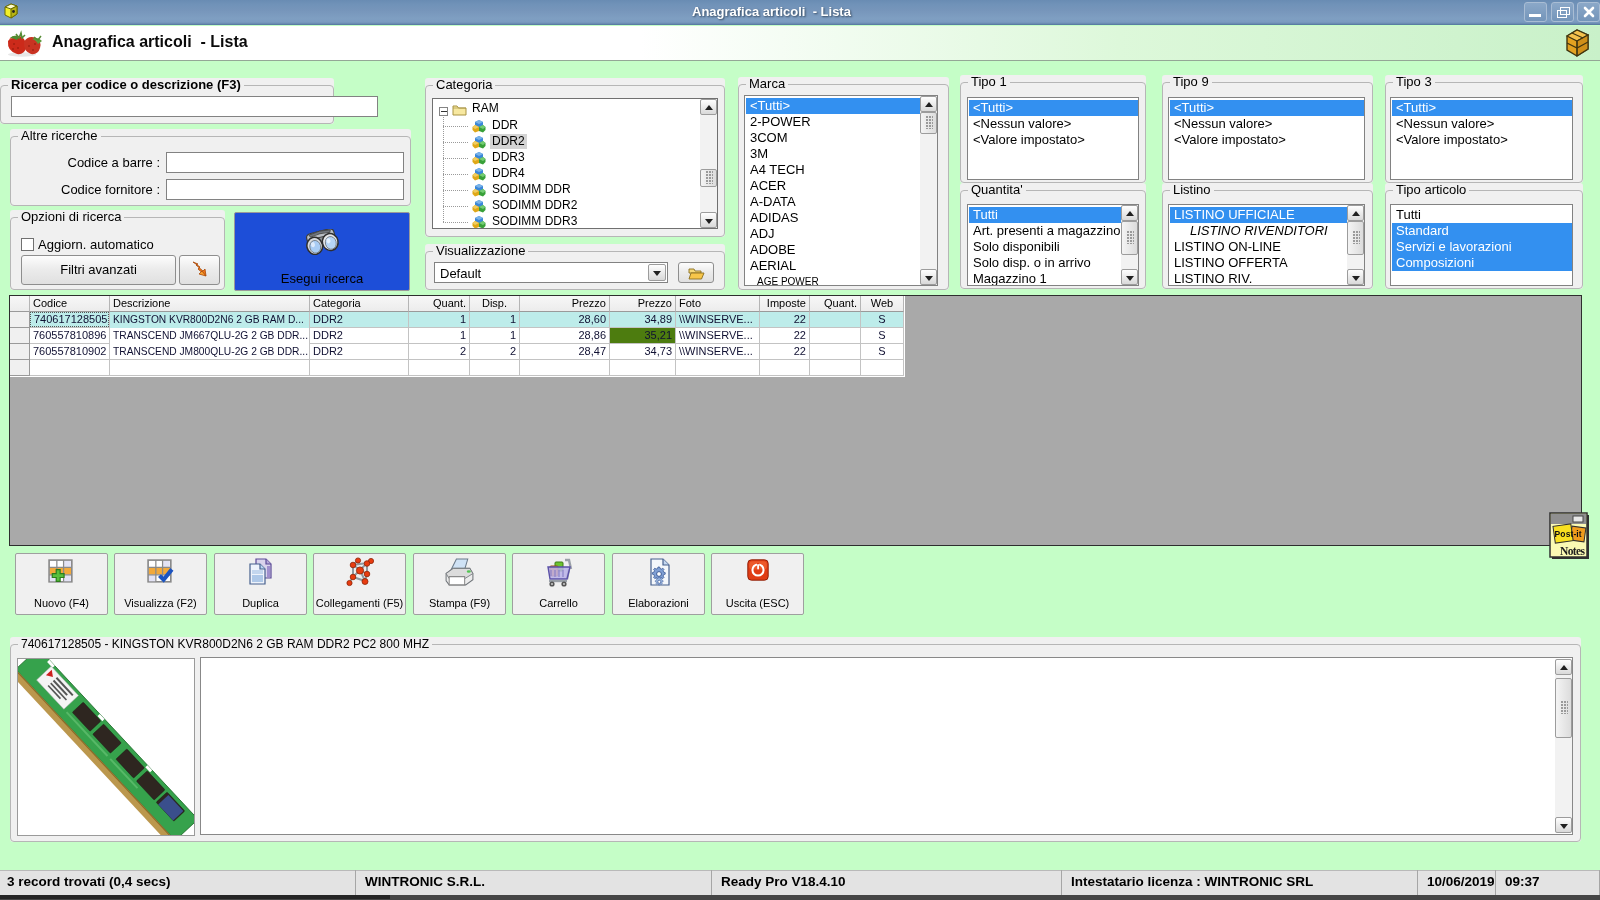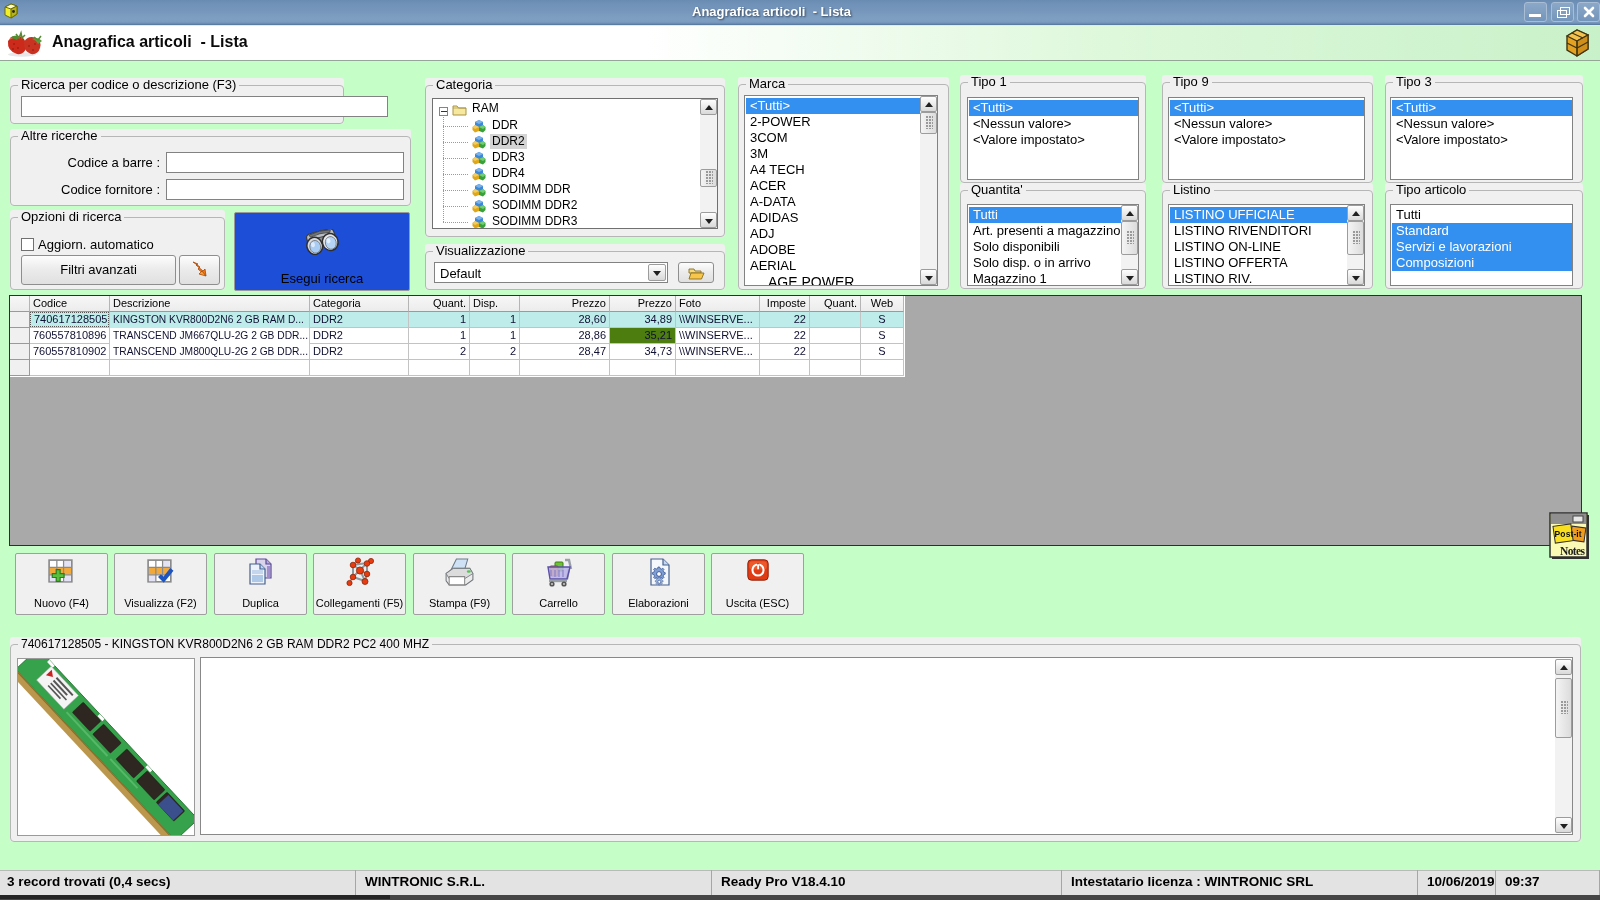--- a/index.html
+++ b/index.html
@@ -63,21 +63,21 @@
     <circle cx="31" cy="15" r="0.7" fill="#7a1507"></circle>
 </svg>
 <div class="abs" style="left:52px;top:33px;font-size:16px;font-weight:bold;color:#0a0a0a;">Anagrafica articoli&nbsp; - Lista</div>
 <svg class="abs" style="left:1563px;top:28px" width="28" height="30" viewBox="0 0 28 30">
  <polygon points="4,8 14,2 25,7 25,21 14,28 4,22" fill="#e3a221" stroke="#403510" stroke-width="1.4"></polygon>
  <polygon points="4,8 14,2 25,7 14,13" fill="#f3c14d" stroke="#403510" stroke-width="1.2"></polygon>
  <polygon points="14,13 25,7 25,21 14,28" fill="#cf8f1a" stroke="#403510" stroke-width="1.2"></polygon>
  <path d="M9 5 L20 10 M14 13 L14 28 M4 15 L14 20 L25 14" stroke="#403510" stroke-width="1.2" fill="none"></path>
 </svg>
 
-<div class="grp" style="left:10px;top:78px;width:334px;height:46px;">
+<div class="grp" style="left:0;top:78px;width:334px;height:46px;font-weight:bold;">
     <div class="gb"></div>
     <span class="glbl">Ricerca per codice o descrizione (F3)</span>
  <div class="inp" style="left:11px;top:18px;width:367px;height:21px;"></div>
 </div>
 <div class="grp" style="left:10px;top:129px;width:401px;height:77px;">
     <div class="gb"></div>
     <span class="glbl">Altre ricerche</span>
  <div class="gl" style="left:10px;top:27px;width:140px;text-align:right;">Codice a barre :</div>
  <div class="inp" style="left:156px;top:23px;width:238px;height:21px;"></div>
  <div class="gl" style="left:10px;top:54px;width:140px;text-align:right;">Codice fornitore :</div>
@@ -235,21 +235,21 @@
     <div class="abs " style="left:1px;top:18px;width:175px;height:16px;line-height:16px;padding-left:4px;font-size:13px;white-space:nowrap;overflow:hidden;">2-POWER</div>
     <div class="abs " style="left:1px;top:34px;width:175px;height:16px;line-height:16px;padding-left:4px;font-size:13px;white-space:nowrap;overflow:hidden;">3COM</div>
     <div class="abs " style="left:1px;top:50px;width:175px;height:16px;line-height:16px;padding-left:4px;font-size:13px;white-space:nowrap;overflow:hidden;">3M</div>
     <div class="abs " style="left:1px;top:66px;width:175px;height:16px;line-height:16px;padding-left:4px;font-size:13px;white-space:nowrap;overflow:hidden;">A4 TECH</div>
     <div class="abs " style="left:1px;top:82px;width:175px;height:16px;line-height:16px;padding-left:4px;font-size:13px;white-space:nowrap;overflow:hidden;">ACER</div>
     <div class="abs " style="left:1px;top:98px;width:175px;height:16px;line-height:16px;padding-left:4px;font-size:13px;white-space:nowrap;overflow:hidden;">A-DATA</div>
     <div class="abs " style="left:1px;top:114px;width:175px;height:16px;line-height:16px;padding-left:4px;font-size:13px;white-space:nowrap;overflow:hidden;">ADIDAS</div>
     <div class="abs " style="left:1px;top:130px;width:175px;height:16px;line-height:16px;padding-left:4px;font-size:13px;white-space:nowrap;overflow:hidden;">ADJ</div>
     <div class="abs " style="left:1px;top:146px;width:175px;height:16px;line-height:16px;padding-left:4px;font-size:13px;white-space:nowrap;overflow:hidden;">ADOBE</div>
     <div class="abs " style="left:1px;top:162px;width:175px;height:16px;line-height:16px;padding-left:4px;font-size:13px;white-space:nowrap;overflow:hidden;">AERIAL</div>
-    <div class="abs " style="left:19px;top:178px;width:175px;height:16px;line-height:16px;padding-left:4px;font-size:14px;white-space:nowrap;overflow:hidden;">AGE POWER</div>
+    <div class="abs " style="left:8px;top:178px;width:175px;height:16px;line-height:16px;padding-left:4px;font-size:10px;white-space:nowrap;overflow:hidden;">AGE POWER</div>
     <div class="sb" style="left:175px;top:0;width:17px;height:189px;">
 <div class="sbtn" style="top:0;">
         <div class="tri-u"></div>
       </div>
 <div class="sbtn" style="top:173px;">
         <div class="tri-d"></div>
       </div>
 <div class="sth" style="top:16px;height:22px;">
         <div class="grip"></div>
       </div>
@@ -303,21 +303,21 @@
         <div class="grip"></div>
       </div>
 </div>
   </div>
 <div class="grp" style="left:1162px;top:183px;width:211px;height:106px;">
     <div class="gb"></div>
     <span class="glbl">Listino</span>
   </div>
 <div class="lst" style="left:1168px;top:204px;width:197px;height:82px;">
     <div class="abs sel" style="left:1px;top:2px;width:178px;height:16px;line-height:16px;padding-left:4px;font-size:13px;white-space:nowrap;overflow:hidden;">LISTINO UFFICIALE</div>
-    <div class="abs " style="left:1px;top:18px;width:178px;height:16px;line-height:16px;padding-left:4px;font-size:13px;white-space:nowrap;overflow:hidden;">LISTINO RIVENDITORI</div>
+    <div class="abs " style="left:1px;top:18px;width:178px;height:16px;line-height:16px;padding-left:20px;font-size:13px;white-space:nowrap;overflow:hidden;font-style:italic;">LISTINO RIVENDITORI</div>
     <div class="abs " style="left:1px;top:34px;width:178px;height:16px;line-height:16px;padding-left:4px;font-size:13px;white-space:nowrap;overflow:hidden;">LISTINO ON-LINE</div>
     <div class="abs " style="left:1px;top:50px;width:178px;height:16px;line-height:16px;padding-left:4px;font-size:13px;white-space:nowrap;overflow:hidden;">LISTINO OFFERTA</div>
     <div class="abs " style="left:1px;top:66px;width:178px;height:16px;line-height:16px;padding-left:4px;font-size:13px;white-space:nowrap;overflow:hidden;">LISTINO RIV.</div>
     <div class="sb" style="left:178px;top:0;width:17px;height:80px;">
 <div class="sbtn" style="top:0;">
         <div class="tri-u"></div>
       </div>
 <div class="sbtn" style="top:64px;">
         <div class="tri-d"></div>
       </div>
@@ -336,21 +336,21 @@
     <div class="abs sel" style="left:1px;top:34px;width:181px;height:16px;line-height:16px;padding-left:4px;font-size:13px;white-space:nowrap;overflow:hidden;">Servizi e lavorazioni</div>
     <div class="abs sel" style="left:1px;top:50px;width:181px;height:16px;line-height:16px;padding-left:4px;font-size:13px;white-space:nowrap;overflow:hidden;">Composizioni</div>
   </div>
 <div class="abs" style="left:9px;top:295px;width:1573px;height:251px;background:#a9a9a9;border:1px solid #2e2e2e;"></div>
 <div class="abs" style="left:10px;top:296px;width:895px;height:81px;background:#fff;"></div>
 <div class="hcell" style="left:10px;top:296px;width:20px;height:16px;text-align:left;"></div>
 <div class="hcell" style="left:30px;top:296px;width:80px;height:16px;text-align:left;">Codice</div>
 <div class="hcell" style="left:110px;top:296px;width:200px;height:16px;text-align:left;">Descrizione</div>
 <div class="hcell" style="left:310px;top:296px;width:99px;height:16px;text-align:left;">Categoria</div>
 <div class="hcell" style="left:409px;top:296px;width:61px;height:16px;text-align:right;">Quant.</div>
-<div class="hcell" style="left:470px;top:296px;width:50px;height:16px;text-align:left;">Disp.</div>
+<div class="hcell" style="left:470px;top:296px;width:50px;height:16px;text-align:center;">Disp.</div>
 <div class="hcell" style="left:520px;top:296px;width:90px;height:16px;text-align:right;">Prezzo</div>
 <div class="hcell" style="left:610px;top:296px;width:66px;height:16px;text-align:right;">Prezzo</div>
 <div class="hcell" style="left:676px;top:296px;width:84px;height:16px;text-align:left;">Foto</div>
 <div class="hcell" style="left:760px;top:296px;width:50px;height:16px;text-align:right;">Imposte</div>
 <div class="hcell" style="left:810px;top:296px;width:51px;height:16px;text-align:right;">Quant.</div>
 <div class="hcell" style="left:861px;top:296px;width:43px;height:16px;text-align:center;">Web</div>
 <div class="cell" style="left:10px;top:312px;width:20px;height:16px;background:#f0f0f0;border-right:1px solid #9a9a9a;border-bottom:1px solid #9a9a9a;text-align:left;color:#101032;"></div>
 <div class="cell" style="left:30px;top:312px;width:80px;height:16px;background:#bdecea;border-right:1px solid #c3c3c3;border-bottom:1px solid #c3c3c3;"></div>
 <div class="cell" style="left:30px;top:312px;width:79px;height:15px;background:#bdecea;border:1px dotted #555;text-align:left;line-height:13px;color:#101032;">740617128505</div>
 <div class="cell" style="left:110px;top:312px;width:200px;height:28px;background:#bdecea;border-right:1px solid #c3c3c3;border-bottom:1px solid #c3c3c3;color:#101032;"><span style="display:inline-block;transform:scaleX(0.93);transform-origin:0 50%;white-space:nowrap;">KINGSTON KVR800D2N6 2 GB RAM D...</span></div>
@@ -517,21 +517,21 @@
 <rect x="4.5" y="4.5" width="19" height="9" rx="3.5" fill="#f06030" opacity="0.8"></rect>
 <circle cx="14" cy="14" r="6" fill="none" stroke="#fff" stroke-width="2.2"></circle>
 <rect x="12.9" y="6.5" width="2.4" height="7" fill="#e03c14"></rect>
 <rect x="13.1" y="7.5" width="2" height="6" rx="1" fill="#fff"></rect>
       </svg></div>
 <div style="position:absolute;left:0;right:0;bottom:5px;text-align:center;font-size:11px;">Uscita (ESC)</div>
   </div>
 
 <div class="grp" style="left:10px;top:637px;width:1571px;height:205px;">
     <div class="gb"></div>
-    <span class="glbl" style="font-size:12px;">740617128505 - KINGSTON KVR800D2N6 2 GB RAM DDR2 PC2 400 MHZ</span>
+    <span class="glbl" style="font-size:12px;">740617128505 - KINGSTON KVR800D2N6 2 GB RAM DDR2 PC2 800 MHZ</span>
  <div class="abs" style="left:7px;top:21px;width:178px;height:178px;background:#fff;border:1px solid #9a9a9a;overflow:hidden;">
   <svg width="176" height="176" viewBox="0 0 176 176">
    <g transform="rotate(47 87 87)">
     <rect x="-30" y="69" width="234" height="31" fill="#36a24c" stroke="#1d6b28" stroke-width="0.8"></rect>
     <rect x="-30" y="100" width="234" height="7" fill="#bb974d"></rect>
     <g fill="#8a6d28">
             <rect x="-28" y="100" width="230" height="1.2"></rect>
           </g>
     <path d="M-14 69 h8 v3 h-8 z M60 69 h7 v3 h-7 z M130 69 h7 v3 h-7 z" fill="#fff"></path>
     <rect x="-8" y="72" width="40" height="20" fill="#f4f4f4" stroke="#aaa" stroke-width="0.5"></rect>

